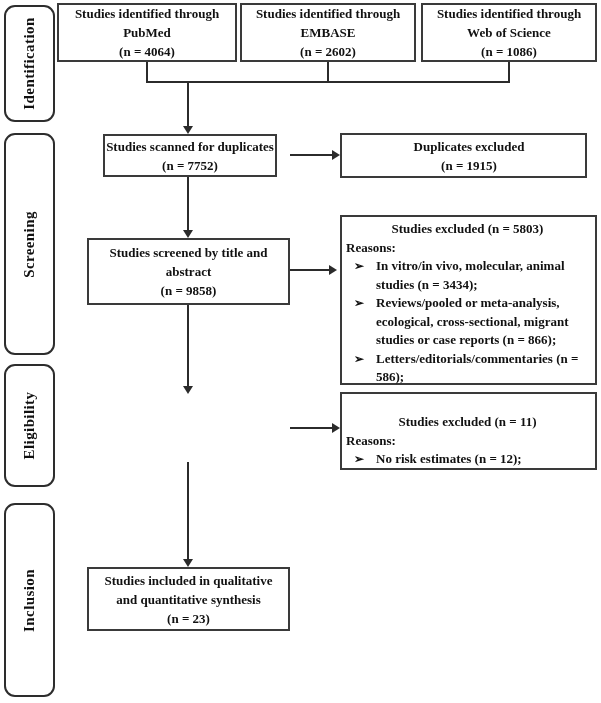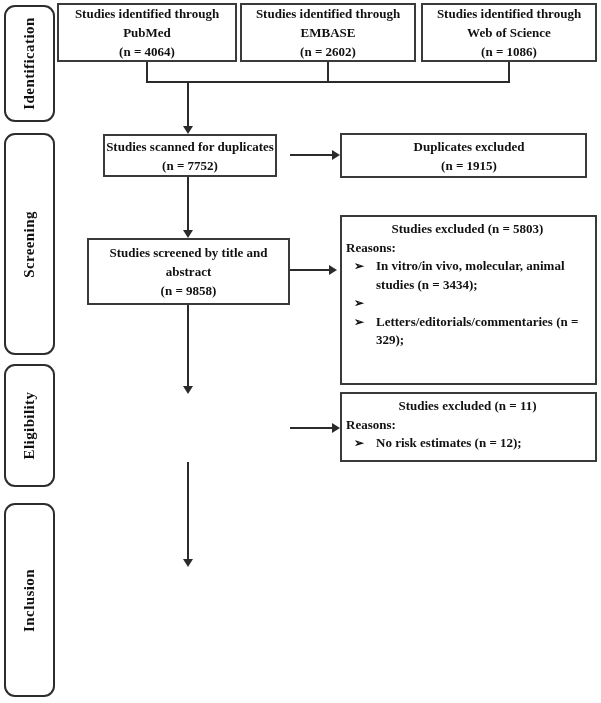--- a/index.html
+++ b/index.html
@@ -140,41 +140,49 @@
   <div class="box reason" style="left:340px;top:187px;width:257px;height:170px;margin-top:28px;">
     <div class="reason-title">Studies excluded (n = 5803)</div>
     <div class="reason-label">Reasons:</div>
     <div class="reason-item">
       <span class="bullet">➢</span>
       <span class="reason-text">In vitro/in vivo, molecular, animal
 studies (n = 3434);</span>
     </div>
     <div class="reason-item">
       <span class="bullet">➢</span>
+      <span class="reason-text">Reviews/pooled or meta-analysis,
+ecological, cross-sectional, migrant
+studies or case reports (n = 866);</span>
     </div>
     <div class="reason-item">
       <span class="bullet">➢</span>
       <span class="reason-text">Letters/editorials/commentaries (n =
-329);</span>
+586);</span>
     </div>
   </div>
 
   <div class="vline" style="left:187px;top:305px;height:82px;"></div>
   <div class="arr-down" style="left:183px;top:386px;"></div>
 
 
   <div class="hline" style="left:290px;top:427px;width:42px;"></div>
   <div class="arr-right" style="left:332px;top:423px;"></div>
 
-  <div class="box reason" style="left:340px;top:392px;width:257px;height:70px;padding-top:3px;">
+  <div class="box reason" style="left:340px;top:392px;width:257px;height:78px;padding-top:19px;">
     <div class="reason-title">Studies excluded (n = 11)</div>
     <div class="reason-label">Reasons:</div>
     <div class="reason-item">
       <span class="bullet">➢</span>
       <span class="reason-text">No risk estimates (n = 12);</span>
     </div>
   </div>
 
   <div class="vline" style="left:187px;top:462px;height:98px;"></div>
   <div class="arr-down" style="left:183px;top:559px;"></div>
 
+  <div class="box flow" style="left:87px;top:567px;width:203px;height:64px;">
+    <div class="box-text">Studies included in qualitative
+and quantitative synthesis
+(n = 23)</div>
+  </div>
 
 </div>
 
 </body></html>

